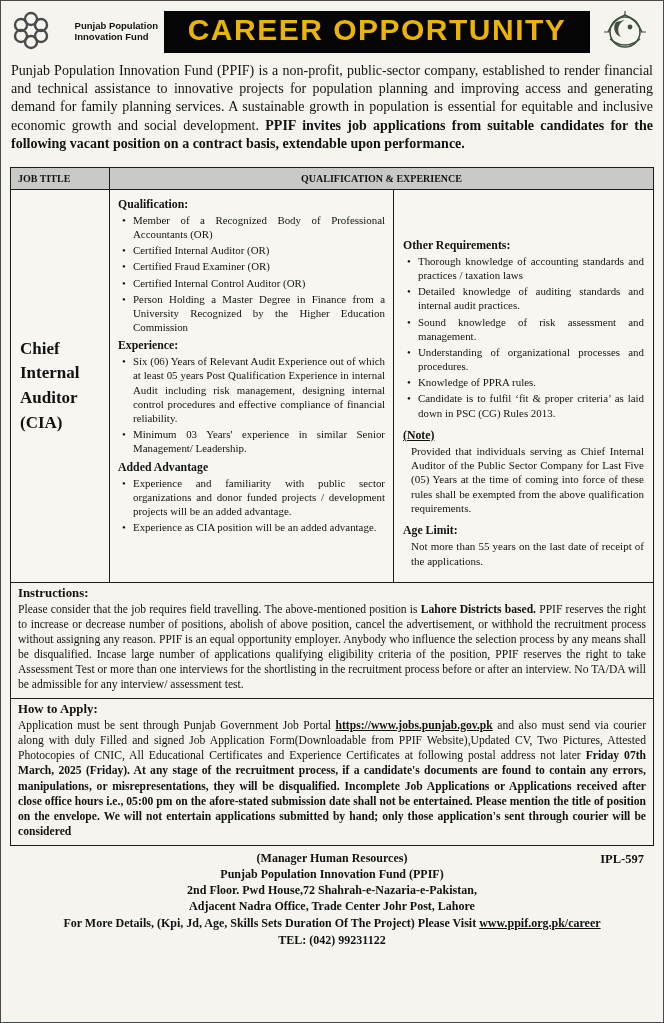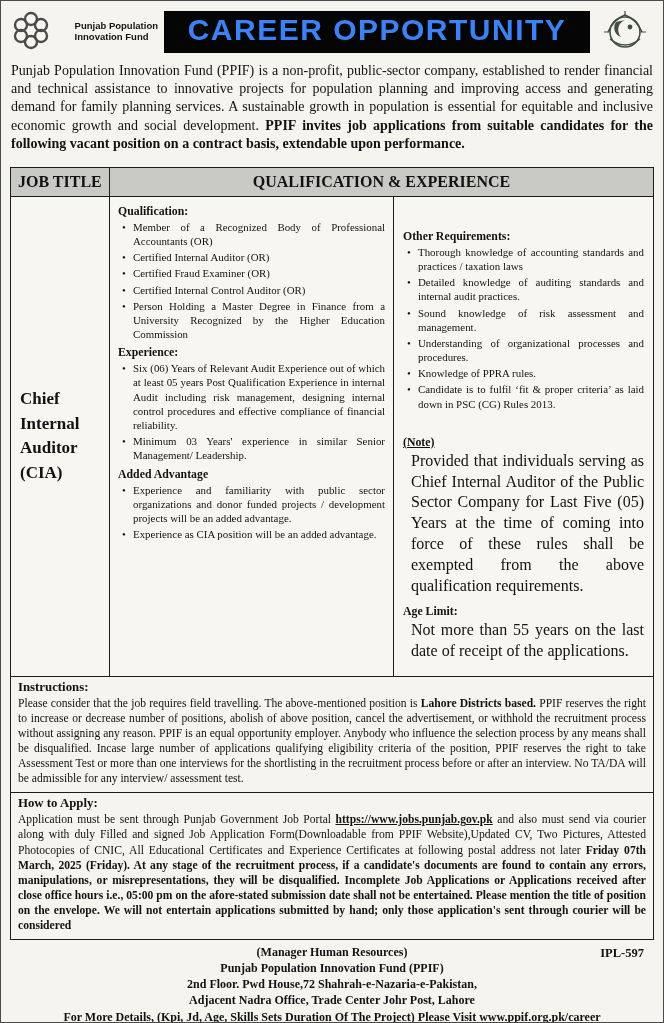--- a/index.html
+++ b/index.html
@@ -7,44 +7,44 @@
   .page {
     width:664px; height:1023px; margin:0 auto; overflow:hidden;
     background:#f5f4ee; border:1px solid #4a4a4a; padding:6px 9px;
     font-family:"Liberation Serif", serif; color:#121212;
   }
   
   .header { display:flex; align-items:center; gap:6px; margin-bottom:5px; }
   .logo-left { width:148px; display:flex; align-items:center; gap:8px; flex-shrink:0;justify-content:space-between; }
   .org-name { font-family:"Liberation Sans", sans-serif; font-size:9.5px; font-weight:bold; line-height:1.15; }
   .title-bar {
-    flex:1; background:#050505; color:#3b82f6; text-align:center;
+    flex:1; background:#050505; color:#eab308; text-align:center;
     font-family:"Liberation Sans", sans-serif; font-weight:bold;
     font-size:30px; letter-spacing:1.5px; padding:2px 0 6px;
   }
   .logo-right { width:58px; display:flex; justify-content:center; flex-shrink:0; }
   
   .intro { font-size:14px; line-height:1.3; text-align:justify; margin:2px 1px 14px; }
   .b { font-weight:bold; }
   .u { text-decoration:underline; }
   
   .job-table { border:1px solid #1c1c1c; margin-bottom:0; background:#f7f6f0; }
   .thead { display:grid; grid-template-columns:99px 1fr; background:#c9c9c6; border-bottom:1px solid #1c1c1c; }
-  .th { font-weight:bold; font-size:16px; padding:5px 4px; text-align:center; }
+  .th { font-weight:bold; font-size:10px; padding:5px 4px; text-align:center; }
   .th-job { border-right:1px solid #1c1c1c; text-align:left; padding-left:7px; }
   .tbody { display:flex; align-items:stretch; }
   .job-cell {
     width:99px; flex-shrink:0; border-right:1px solid #1c1c1c;
     display:flex; align-items:center; padding:8px 6px 8px 9px;
     font-weight:bold; font-size:17px; line-height:1.45;
   }
   .qual-left { width:284px; flex-shrink:0; border-right:1px solid #1c1c1c; padding:5px 8px 8px; }
-  .qual-right { flex:1; padding:30px 9px 8px; }
+  .qual-right { flex:1; padding:46px 9px 8px; }
   .cell-h { font-weight:bold; font-size:11.8px; margin:2px 0 1px; }
-  .cell-txt { font-size:16px; line-height:1.3; text-align:justify; margin:1px 0 6px; padding-left:8px; }
+  .cell-txt { font-size:11px; line-height:1.3; text-align:justify; margin:1px 0 6px; padding-left:8px; }
   ul.blist { list-style:none; margin:1px 0 4px; padding-left:4px; }
   ul.blist li { position:relative; padding-left:11px; font-size:10.9px; line-height:1.3; text-align:justify; margin-bottom:2px; }
   ul.blist li::before { content:"•"; position:absolute; left:0; top:0; }
   
   .section { border:1px solid #1c1c1c; border-top:none; padding:3px 7px 6px; }
   .sec-h { font-weight:bold; font-size:12.8px; margin-bottom:1px; }
   .sec-p { font-size:11.6px; line-height:1.3; text-align:justify; }
   
   .footer { position:relative; text-align:center; font-weight:bold; padding:4px 6px 2px; font-size:12px; line-height:1.35; }
   .ref-code { position:absolute; right:10px; top:5px; font-weight:bold; font-size:12.5px; }
@@ -122,21 +122,21 @@
       <div class="qual-right">
         <div class="cell-h">Other Requirements:</div>
         <ul class="blist">
             <li>Thorough knowledge of accounting standards and practices / taxation laws</li>
             <li>Detailed knowledge of auditing standards and internal audit practices.</li>
             <li>Sound knowledge of risk assessment and management.</li>
             <li>Understanding of organizational processes and procedures.</li>
             <li>Knowledge of PPRA rules.</li>
             <li>Candidate is to fulfil ‘fit &amp; proper criteria’ as laid down in PSC (CG) Rules 2013.</li>
           </ul>
-        <div class="cell-h" style="margin-top:24px;text-decoration:underline;">(Note)</div>
+        <div class="cell-h" style="margin-top:8px;text-decoration:underline;">(Note)</div>
         <p class="cell-txt">Provided that individuals serving as Chief Internal Auditor of the Public Sector Company for Last Five (05) Years at the time of coming into force of these rules shall be exempted from the above qualification requirements.</p>
         <div class="cell-h" style="margin-top:8px;">Age Limit:</div>
         <p class="cell-txt">Not more than 55 years on the last date of receipt of the applications.</p>
       </div>
     </div>
   </div>
 
   <div class="section">
     <div class="sec-h">Instructions:</div>
     <p class="sec-p"><span>Please consider that the job requires field travelling. The above-mentioned position is </span><span class="b">Lahore Districts based.</span><span> PPIF reserves the right to increase or decrease number of positions, abolish of above position, cancel the advertisement, or withhold the recruitment process without assigning any reason. PPIF is an equal opportunity employer. Anybody who influence the selection process by any means shall be disqualified. Incase large number of applications qualifying eligibility criteria of the position, PPIF reserves the right to take Assessment Test or more than one interviews for the shortlisting in the recruitment process before or after an interview. No TA/DA will be admissible for any interview/ assessment test.</span></p>

